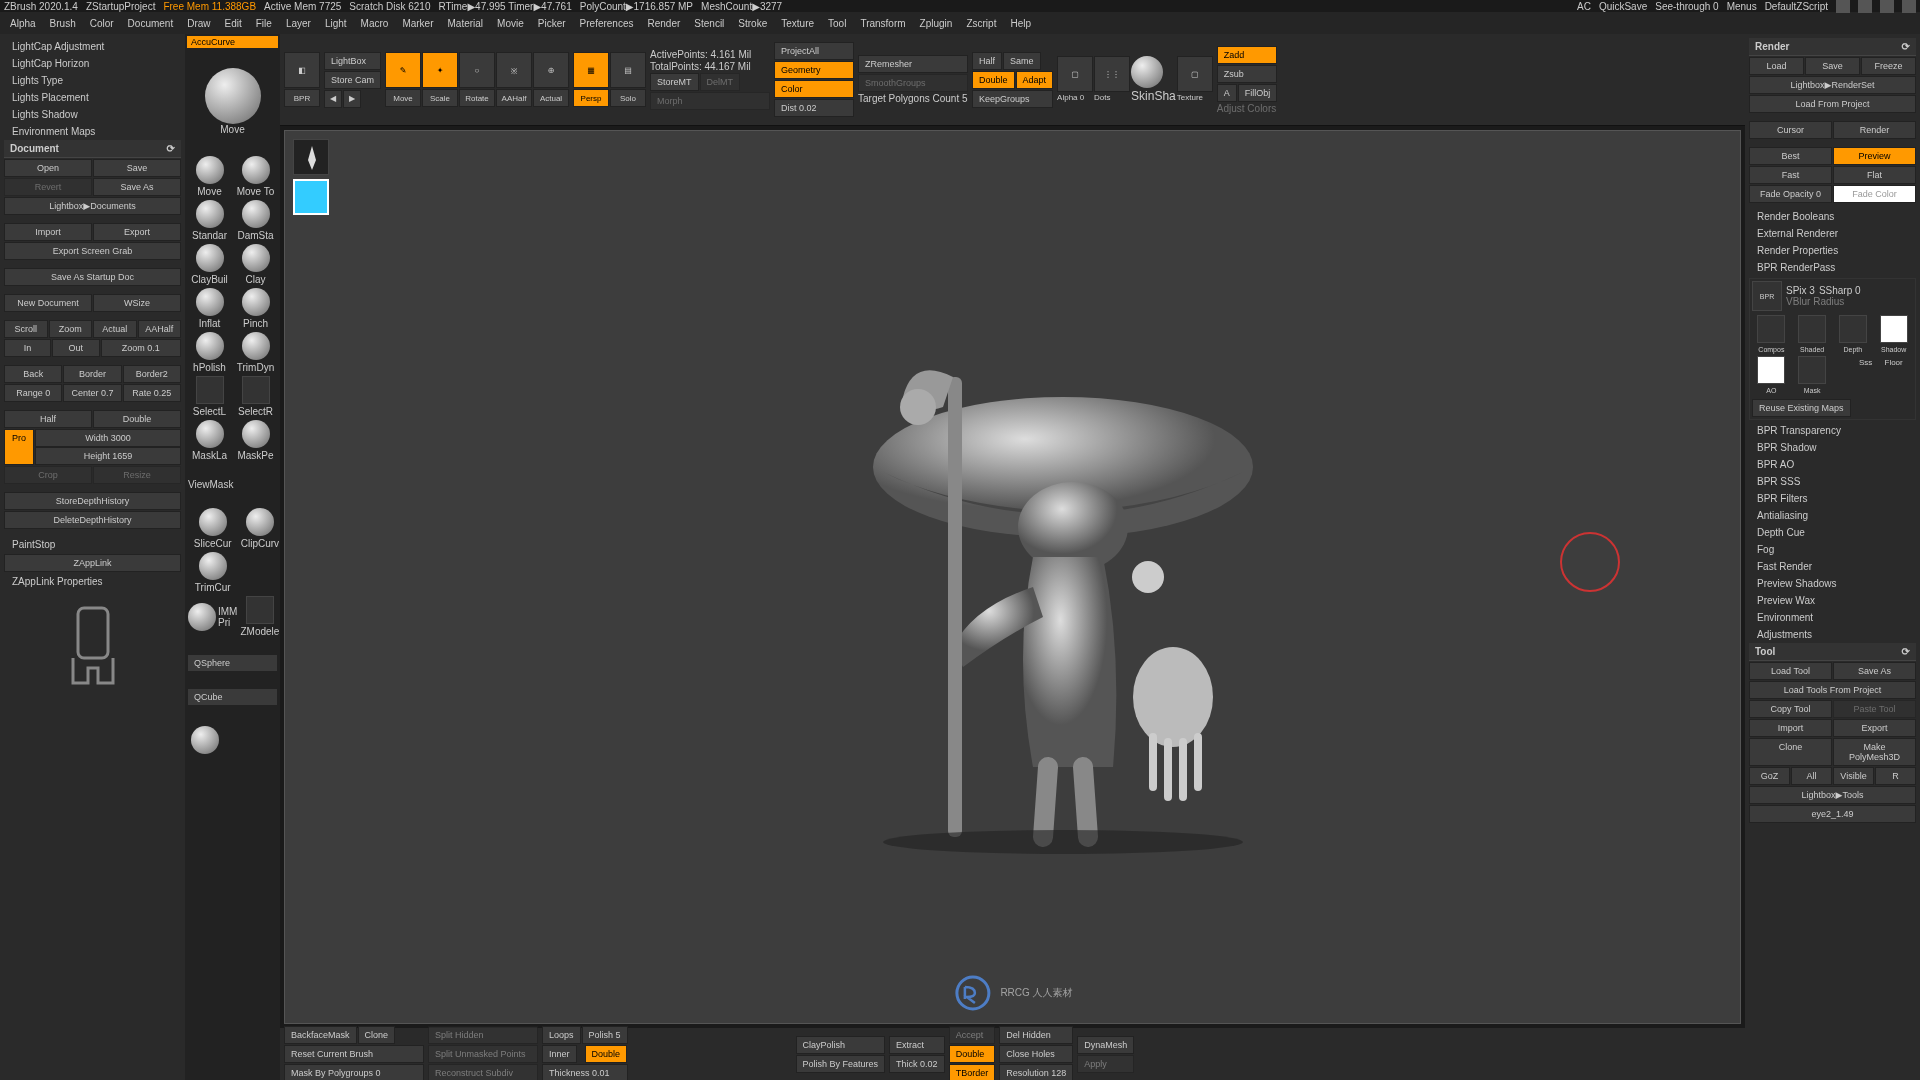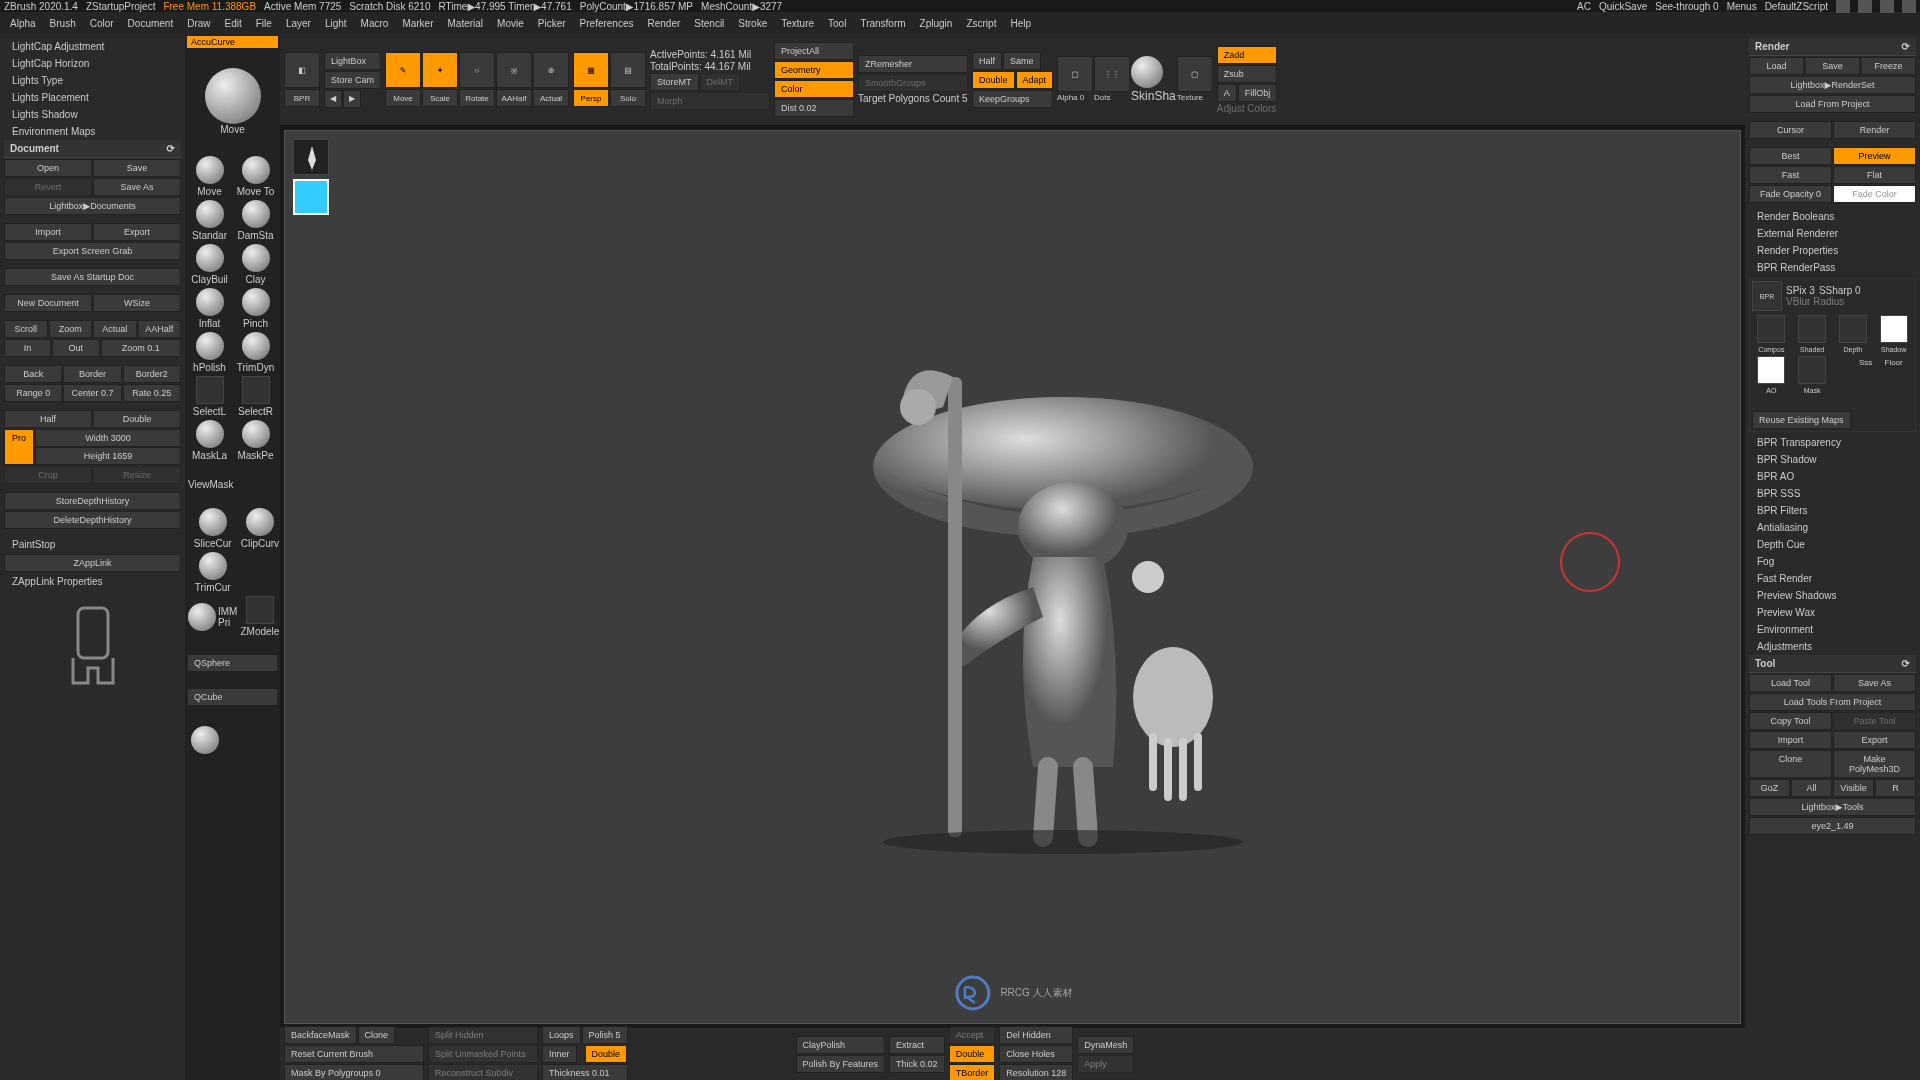--- a/index.html
+++ b/index.html
@@ -545,21 +545,21 @@
     <div style="display:grid;grid-template-columns:repeat(4,1fr);gap:2px;margin-top:4px">
       <div style="text-align:center"><div class="sq" style="width:28px;height:28px;margin:0 auto"></div><span style="font-size:7px">Compos</span></div>
       <div style="text-align:center"><div class="sq" style="width:28px;height:28px;margin:0 auto"></div><span style="font-size:7px">Shaded</span></div>
       <div style="text-align:center"><div class="sq" style="width:28px;height:28px;margin:0 auto"></div><span style="font-size:7px">Depth</span></div>
       <div style="text-align:center"><div class="sq" style="width:28px;height:28px;margin:0 auto;background:#fff"></div><span style="font-size:7px">Shadow</span></div>
       <div style="text-align:center"><div class="sq" style="width:28px;height:28px;margin:0 auto;background:#fff"></div><span style="font-size:7px">AO</span></div>
       <div style="text-align:center"><div class="sq" style="width:28px;height:28px;margin:0 auto"></div><span style="font-size:7px">Mask</span></div>
       <div style="text-align:right"><span style="font-size:8px">Sss</span></div>
       <div style="text-align:center"><span style="font-size:8px">Floor</span></div>
     </div>
-    <div class="btn" style="margin-top:16px">Reuse Existing Maps</div>
+    <div class="btn" style="margin-top:4px">Reuse Existing Maps</div>
   </div>
   <div class="list-item">BPR Transparency</div>
   <div class="list-item">BPR Shadow</div>
   <div class="list-item">BPR AO</div>
   <div class="list-item">BPR SSS</div>
   <div class="list-item">BPR Filters</div>
   <div class="list-item">Antialiasing</div>
   <div class="list-item">Depth Cue</div>
   <div class="list-item">Fog</div>
   <div class="list-item">Fast Render</div>

